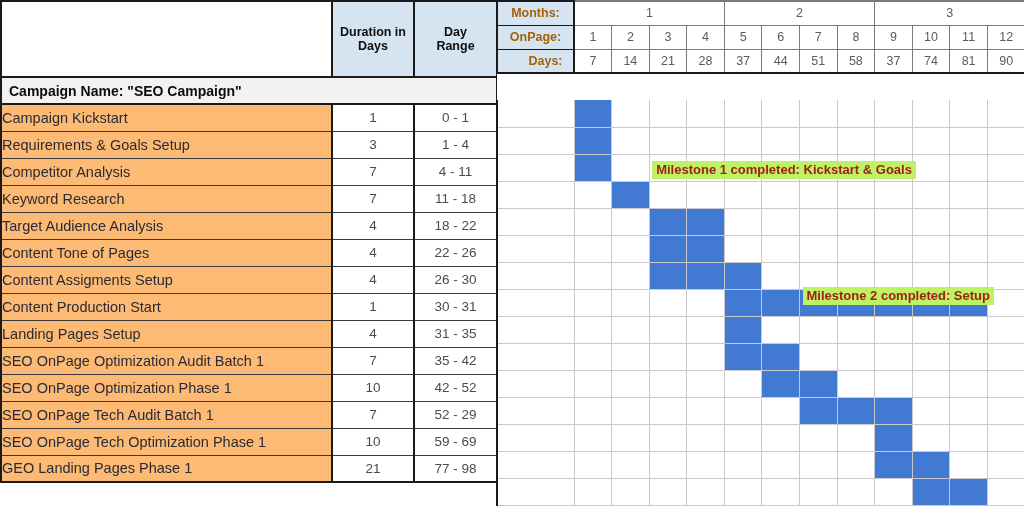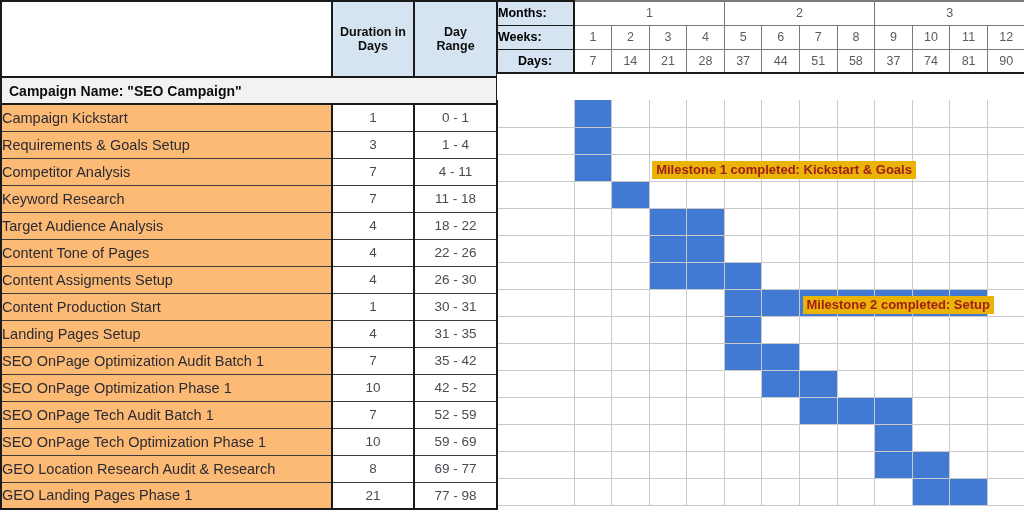--- a/index.html
+++ b/index.html
@@ -81,22 +81,22 @@
   .gt { border-collapse: collapse; table-layout: fixed; width: 528px; }
   .gt td { padding: 0; }
 
   .gh-label {
     width: 77px; height: 24px;
     background: #d6e4f2;
     border-top: 2px solid #1a1a1a;
     border-left: 2px solid #1a1a1a;
     border-right: 2px solid #1a1a1a;
     border-bottom: 1px solid #1a1a1a;
-    text-align: left; padding-right: 5px;
-    font-weight: bold; font-size: 12.5px; color: #000000;
+    text-align: center; padding-right: 5px;
+    font-weight: bold; font-size: 12.5px; color: #a16207;
   }
   tr.gh-weeks .gh-label { border-top: none; }
   tr.gh-days  .gh-label { border-top: none; border-bottom: 2px solid #1a1a1a; padding-left: 20px; }
 
   .gh-cell {
     height: 24px;
     border: 1px solid #7a7a7a;
     border-top-width: 2px;
     text-align: center;
     font-size: 12.5px; color: #5a5a62;
@@ -127,21 +127,21 @@
   }
   .g-cell.on, .g-first.on { background: #4179d3; }
 
   
   .milestone {
     position: absolute;
     font-weight: bold;
     font-size: 13px;
     color: #a02019;
     white-space: nowrap;
-    background: #eab308;
+    background: #bef264;
     padding: 1px 4px;
     line-height: 1.2;
   }
 </style>
 </head>
 <body>
 
 <div id="page">
 
   <div id="left-panel">
@@ -219,31 +219,26 @@
             <td class="task-range">35 - 42</td>
           </tr>
           <tr>
             <td class="task-name">SEO OnPage Optimization Phase 1</td>
             <td class="task-dur">10</td>
             <td class="task-range">42 - 52</td>
           </tr>
           <tr>
             <td class="task-name">SEO OnPage Tech Audit Batch 1</td>
             <td class="task-dur">7</td>
-            <td class="task-range">52 - 59</td>
+            <td class="task-range">52 - 29</td>
           </tr>
           <tr>
             <td class="task-name">SEO OnPage Tech Optimization Phase 1</td>
             <td class="task-dur">10</td>
             <td class="task-range">59 - 69</td>
-          </tr>
-          <tr>
-            <td class="task-name">GEO Location Research Audit &amp; Research</td>
-            <td class="task-dur">8</td>
-            <td class="task-range">69 - 77</td>
           </tr>
           <tr class="last-row">
             <td class="task-name">GEO Landing Pages Phase 1</td>
             <td class="task-dur">21</td>
             <td class="task-range">77 - 98</td>
           </tr>
         </tbody>
     </table>
   </div>
 
@@ -265,21 +260,21 @@
           <col style="width: 37.5833px;">
         </colgroup>
       <tbody id="gantt-header">
           <tr class="gh-months">
             <td class="gh-label">Months:</td>
             <td class="gh-cell gh-month" colspan="4">1</td>
             <td class="gh-cell gh-month" colspan="4">2</td>
             <td class="gh-cell gh-month" colspan="4">3</td>
           </tr>
           <tr class="gh-weeks">
-            <td class="gh-label">Weeks:</td>
+            <td class="gh-label">OnPage:</td>
             <td class="gh-cell">1</td>
             <td class="gh-cell">2</td>
             <td class="gh-cell">3</td>
             <td class="gh-cell">4</td>
             <td class="gh-cell">5</td>
             <td class="gh-cell">6</td>
             <td class="gh-cell">7</td>
             <td class="gh-cell">8</td>
             <td class="gh-cell">9</td>
             <td class="gh-cell">10</td>
@@ -528,17 +523,17 @@
             <td class="g-cell"></td>
             <td class="g-cell"></td>
             <td class="g-cell on"></td>
             <td class="g-cell on"></td>
             <td class="g-cell"></td>
           </tr>
         </tbody>
     </table>
     <div id="milestone-layer">
         <div class="milestone" style="left: 156.167px; top: 161px;">Milestone 1 completed: Kickstart &amp; Goals</div>
-        <div class="milestone" style="left: 306.5px; top: 296px;">Milestone 2 completed: Setup</div>
+        <div class="milestone" style="left: 306.5px; top: 287px;">Milestone 2 completed: Setup</div>
       </div>
   </div>
 
 </div>
 
 </body></html>

